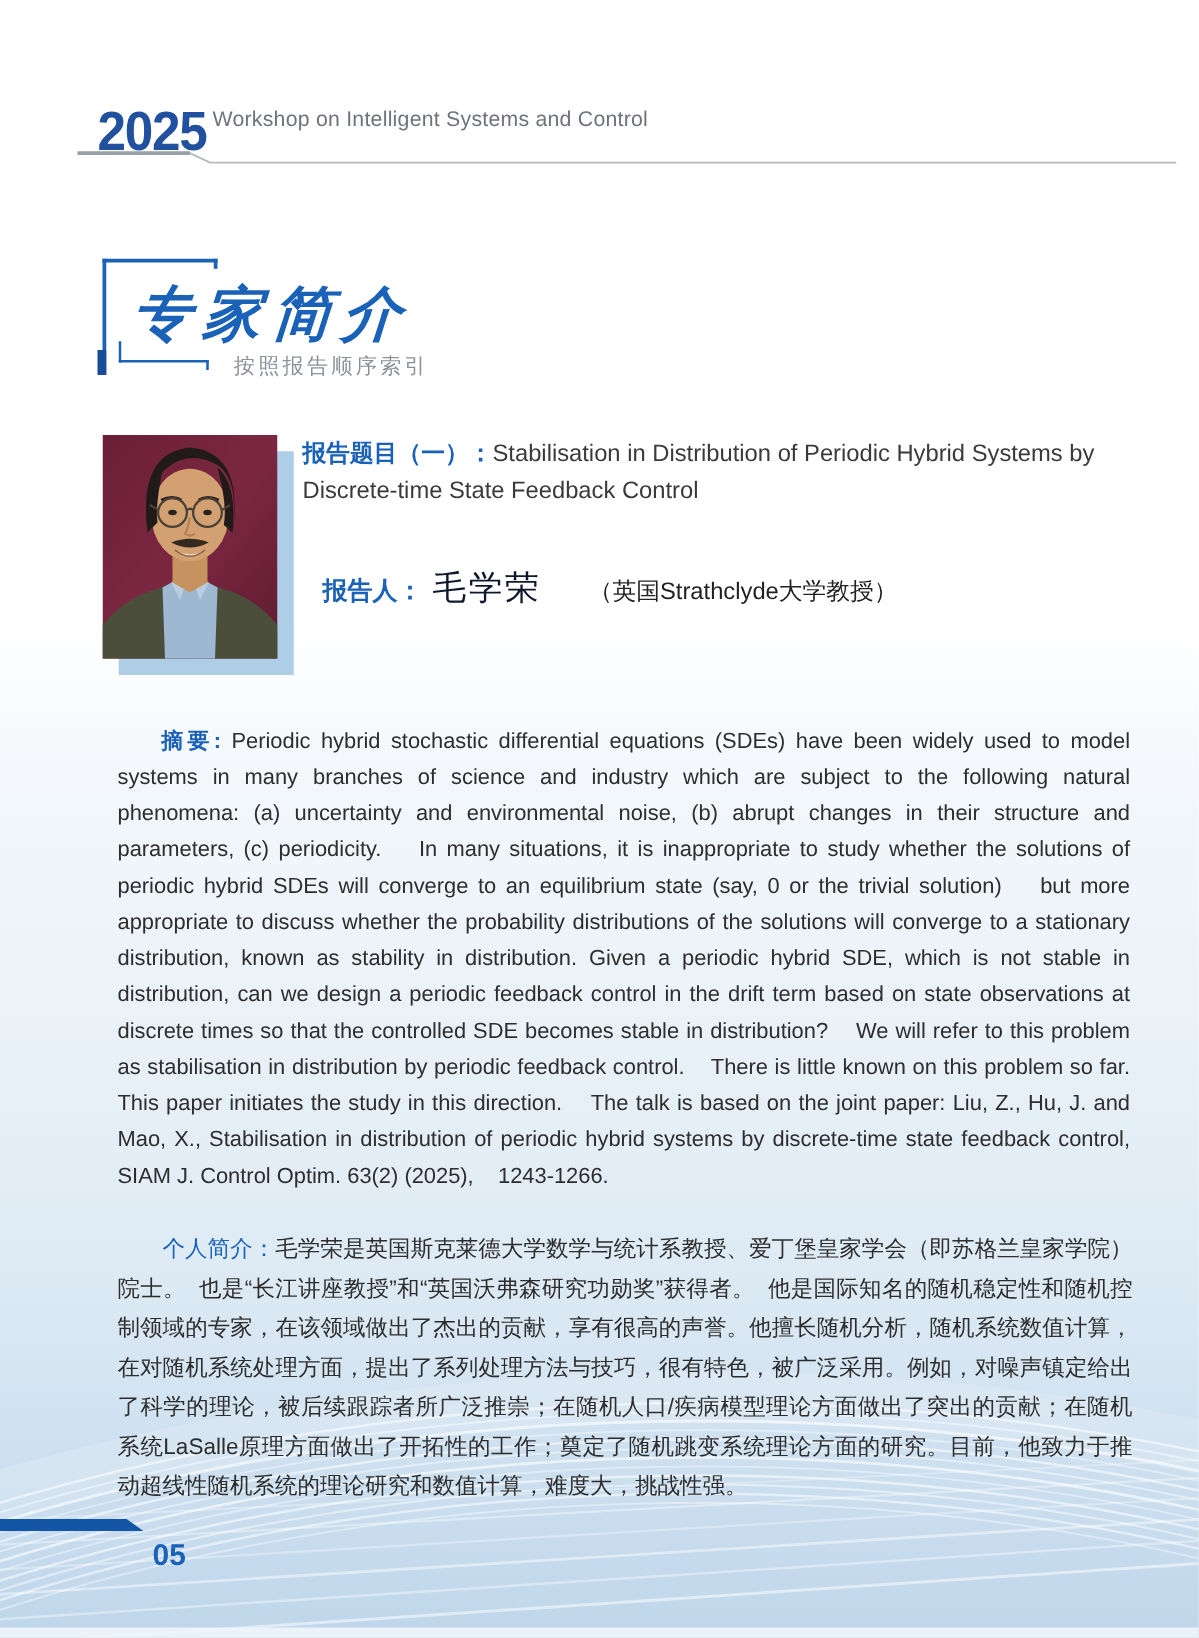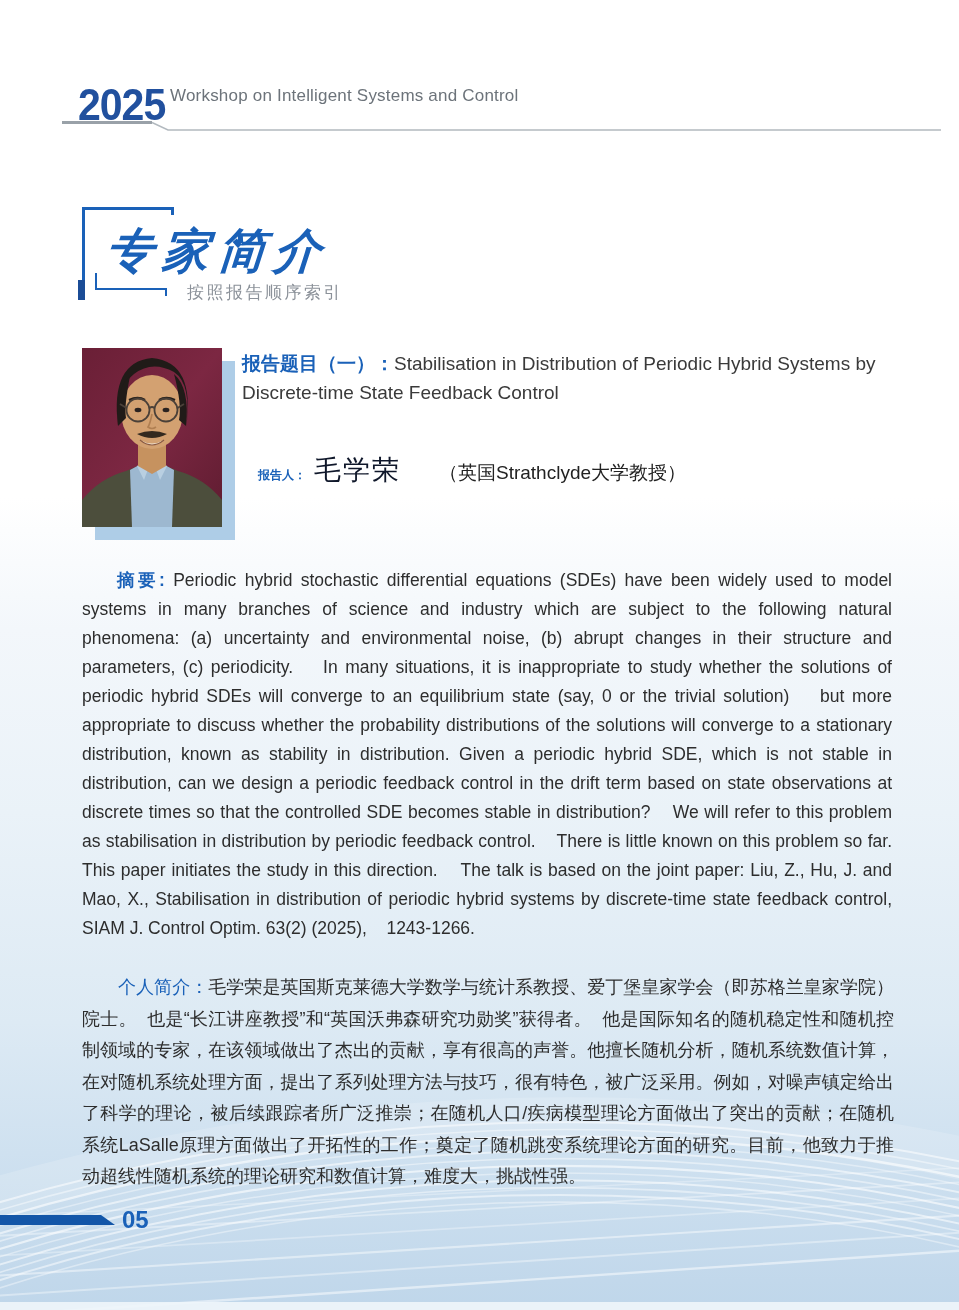--- a/index.html
+++ b/index.html
@@ -31,41 +31,41 @@
     transform:skewX(-4deg);
   }
   .section-subtitle{left:187px;top:281px;font-size:17px;color:#8b9199;letter-spacing:2.5px;}
 
   
   .photo-shadow{left:95px;top:361px;width:140px;height:179px;background:var(--shadow-blue,#aecde7);}
   .photo-wrap{left:82px;top:348px;width:140px;height:179px;}
   .report-block{left:242px;top:349px;width:640px;font-size:19px;line-height:29px;color:#3a3a3a;}
   .report-label{color:var(--accent-blue,#1a61b8);font-weight:700;}
   .presenter-block{left:258px;top:452px;font-size:19px;color:#222;white-space:nowrap;}
-  .presenter-label{color:var(--accent-blue,#1a61b8);font-weight:700;font-size:12px;}
+  .presenter-label{color:var(--accent-blue,#1a61b8);font-weight:700;font-size:20px;}
   .presenter-name{font-weight:400;font-size:27px;color:#0f172a;letter-spacing:2px;margin:0 6px 16px 8px;}
   .presenter-affil{font-size:19px;color:#222;margin-left:32px;}
 
   
   .para{
-    text-align:justify;color:#2d2d2d;margin:0;
+    text-align:justify;color:#2d2d2d;margin:12px;
   }
   .para .txt{white-space:pre-wrap;}
   .abstract{left:82px;top:566px;width:810px;font-size:17.5px;line-height:29px;text-indent:2em;}
   .abstract .lbl{color:var(--accent-blue,#1a61b8);font-weight:700;}
   .bio{left:82px;top:972px;width:812px;font-size:18px;line-height:31.5px;text-indent:2em;}
   .bio .lbl{color:var(--accent-blue,#1a61b8);font-weight:400;}
 
   
   .page-bar{
     left:0;top:1215px;width:115px;height:10px;
     background:var(--bar-blue,#1356a8);
     clip-path:polygon(0 0,101px 0,115px 100%,0 100%);
   }
-  .page-number{left:122px;top:1206px;font-size:24px;font-weight:700;color:var(--accent-blue,#1d5db3);text-align:center;}
+  .page-number{left:122px;top:1231px;font-size:24px;font-weight:700;color:var(--accent-blue,#1d5db3);text-align:center;}
 
   .waves{left:0;bottom:0;width:959px;height:230px;pointer-events:none;}
   .content{position:relative;z-index:2;}
 </style>
 </head>
 <body>
 
 <svg class="abs waves" viewBox="0 0 959 230" xmlns="http://www.w3.org/2000/svg">
   <path d="M-80 165 C 280 35, 700 25, 1040 120 L 1040 75 C 700 -15, 280 0, -80 120 Z" fill="#ffffff" opacity="0.16"></path>
   <g fill="none" stroke="#ffffff">

